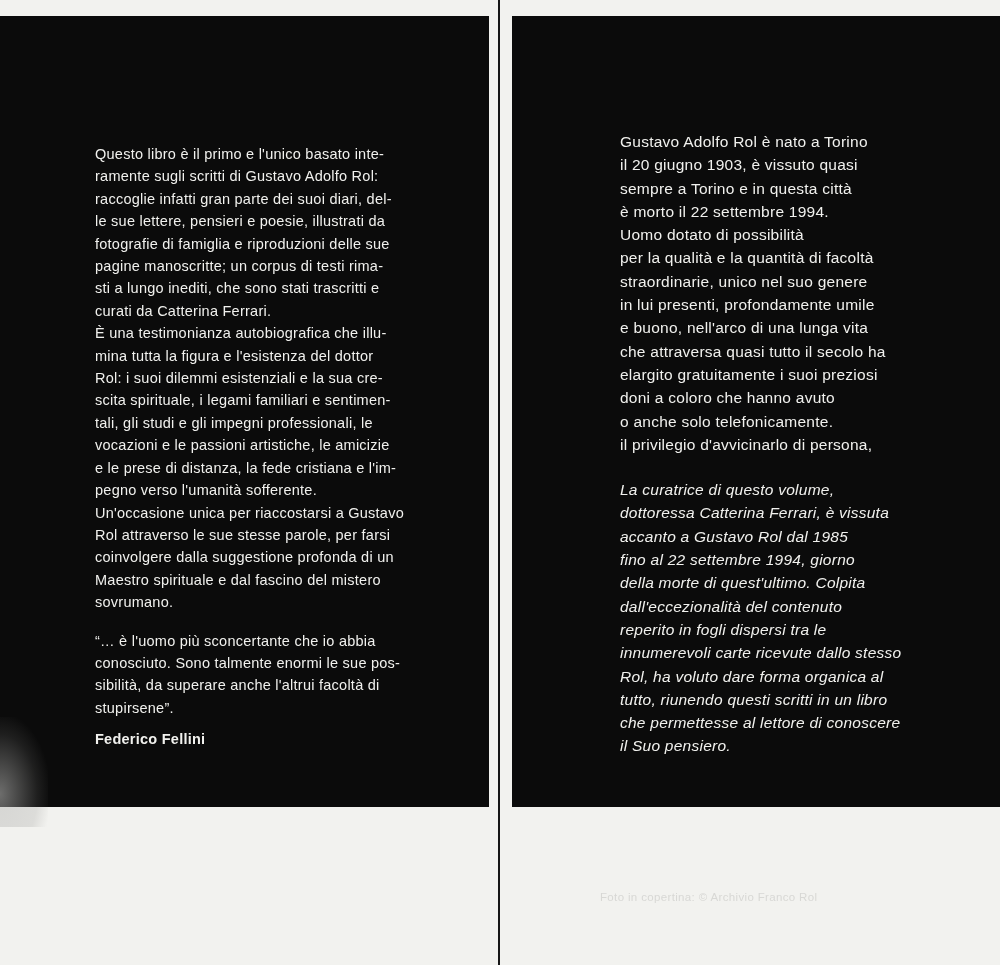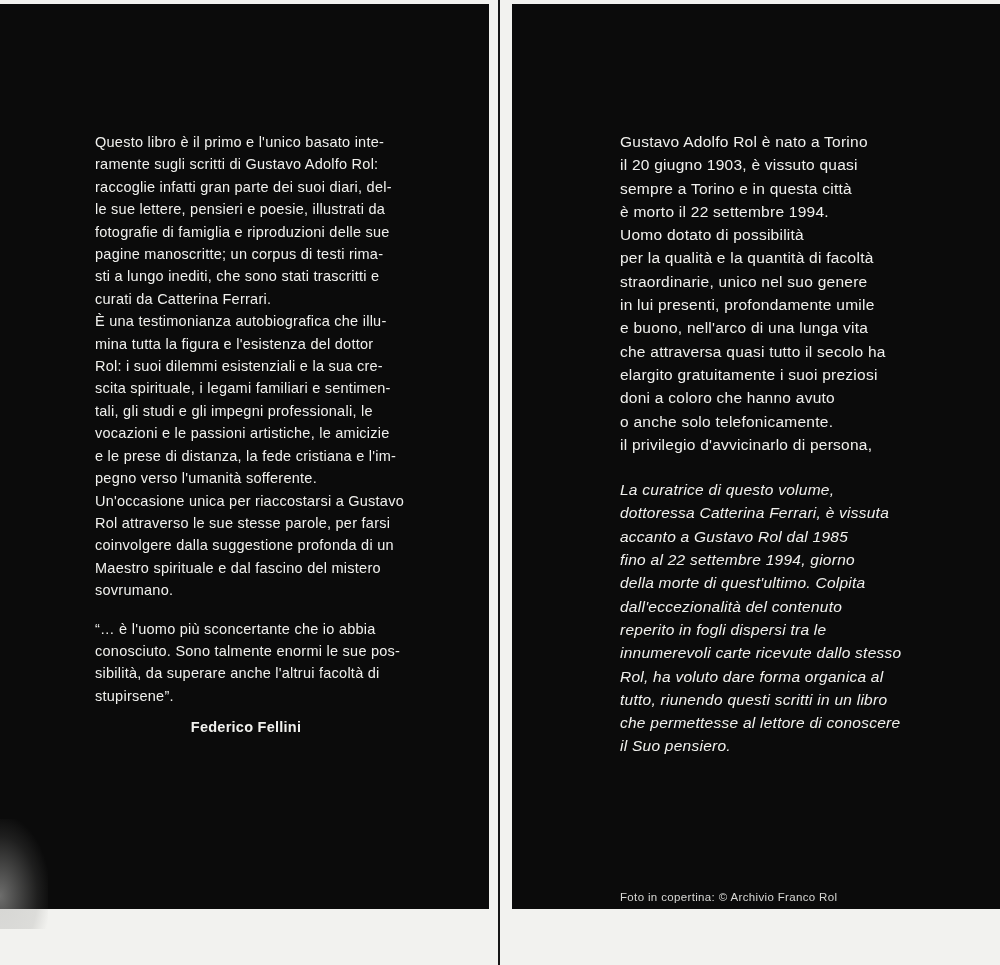--- a/index.html
+++ b/index.html
@@ -9,22 +9,22 @@
   }
   body {
     width: 1000px;
     height: 965px;
     position: relative;
     overflow: hidden;
     font-family: "Liberation Sans", sans-serif;
   }
   .panel {
     position: absolute;
-    top: 4px;
-    height: 905px;
+    top: 16px;
+    height: 791px;
     background: #0b0b0b;
   }
   .panel-left  { left: 0;    width: 489px; }
   .panel-right { left: 512px; width: 488px; }
   .spine-line {
     position: absolute;
     top: 0;
     left: 498px;
     width: 2px;
     height: 965px;
@@ -49,41 +49,41 @@
     font-size: 14.5px;
     line-height: 22.4px;
     letter-spacing: 0.25px;
   }
   .left-text .line { white-space: nowrap; }
   .quote-block {
     margin-top: 16px;
   }
   .attribution {
     margin-top: 9px;
-    text-align: center;
+    text-align: left;
     font-weight: bold;
     padding-right: 8px;
   }
   
   .right-text {
     position: absolute;
     left: 620px;
     top: 130px;
     width: 300px;
     color: #f1f1ee;
     font-size: 15.5px;
     line-height: 23.3px;
     letter-spacing: 0.25px;
   }
   .right-text .line { white-space: nowrap; }
   .para-gap { margin-top: 22px; font-style: italic; }
   .bold { font-weight: normal; }
   .photo-credit {
     position: absolute;
-    left: 620px;
+    left: 600px;
     top: 891px;
     color: #d8d8d5;
     font-size: 11.5px;
     letter-spacing: 0.35px;
     white-space: nowrap;
   }
 </style>
 </head>
 <body>
 

